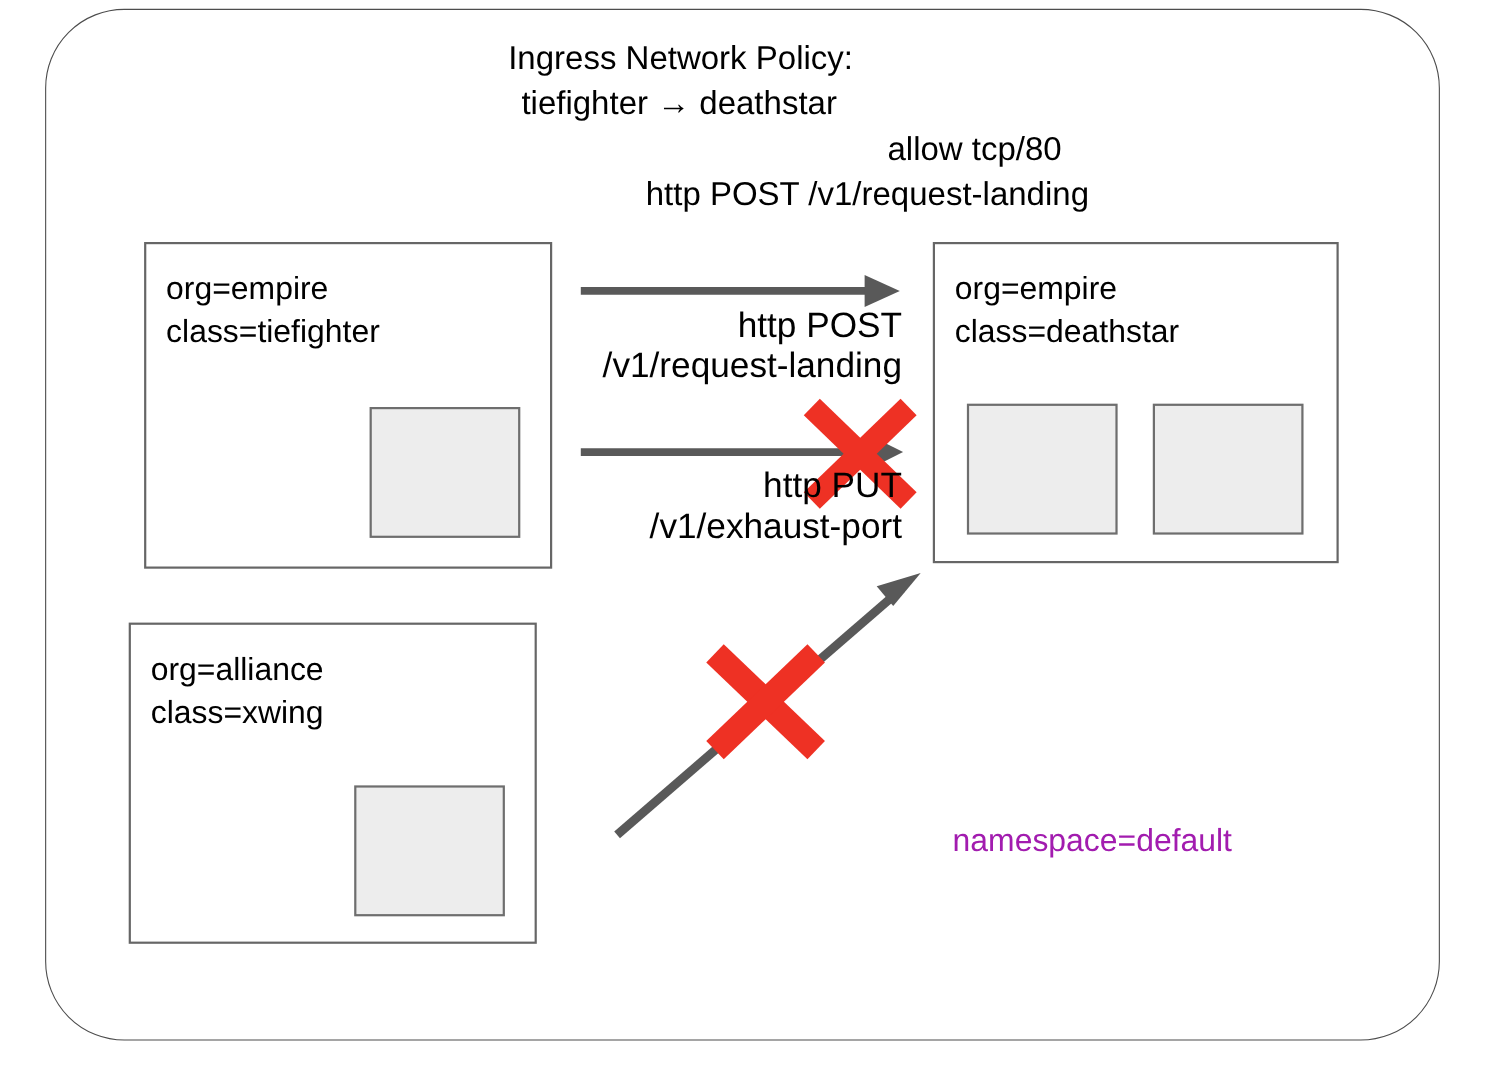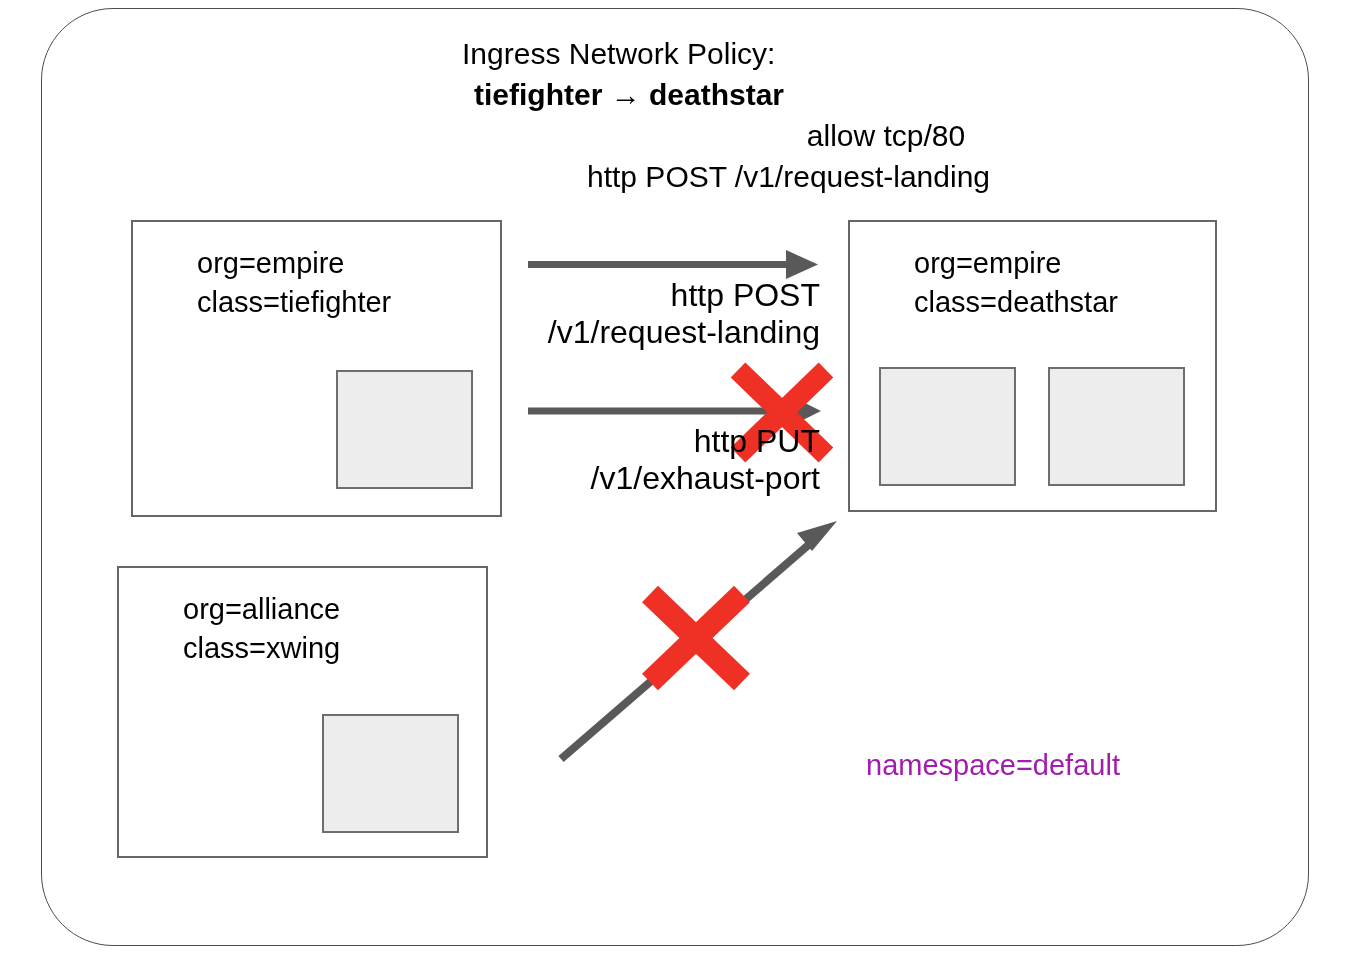--- a/index.html
+++ b/index.html
@@ -40,21 +40,21 @@
     left: 462px;
     top: 33px;
     width: 760px;
     color: #000000;
     font-size: 30px;
     line-height: 41px;
     white-space: nowrap;
   }
   #policy-title .t-line { display: block; }
   #policy-title .ind0 { padding-left: 0px; }
-  #policy-title .ind1 { padding-left: 12px; font-weight: bold; }
+  #policy-title .ind1 { padding-left: 12px; }
   #policy-title .ind2 { padding-left: 88px; text-align: center; }
   #policy-title .ind3 { padding-left: 125px; }
 
   
   .endpoint-box {
     position: absolute;
     box-sizing: border-box;
     border: 2.2px solid #666666;
     background: #ffffff;
   }
@@ -64,21 +64,21 @@
 
   .endpoint-labels {
     position: absolute;
     left: 18px;
     top: 22px;
     color: #000000;
     font-size: 29px;
     line-height: 39px;
     white-space: nowrap;
   }
-  .endpoint-labels span { display: block; margin-left: 46px; }
+  .endpoint-labels span { display: block; }
 
   
   .pod-square {
     position: absolute;
     box-sizing: border-box;
     background: #ededed;
     border: 2.2px solid #6e6e6e;
   }
   #pod-tiefighter-1 { left: 203px; top: 148px; width: 137px; height: 119px; }
   #pod-xwing-1      { left: 203px; top: 146px; width: 137px; height: 119px; }

